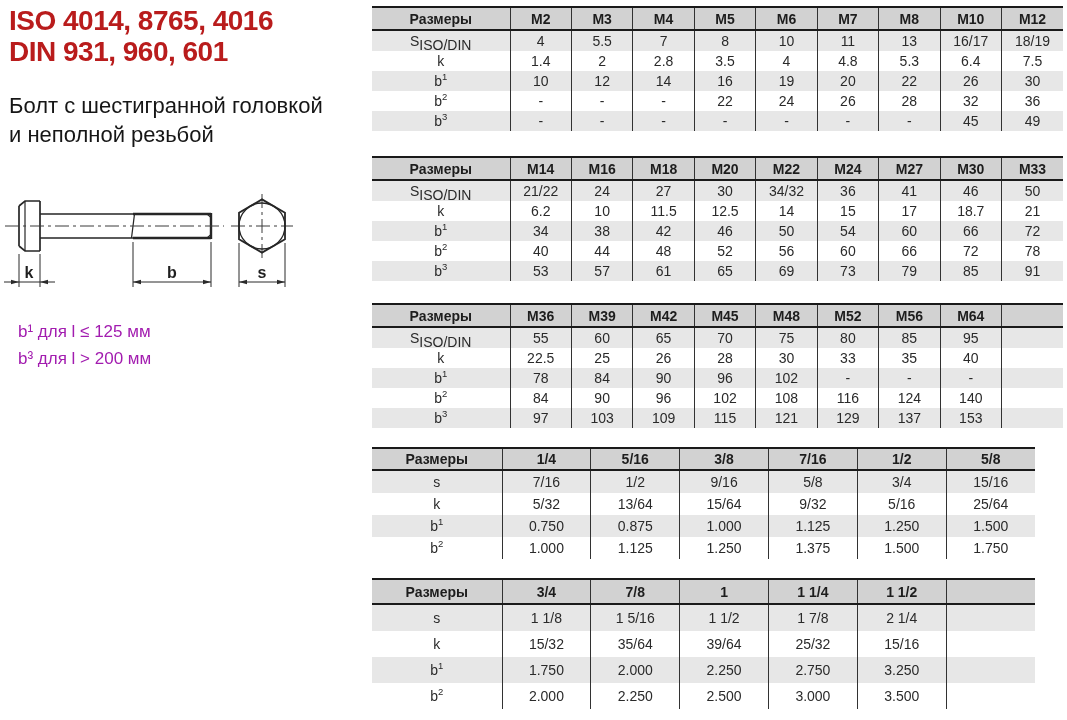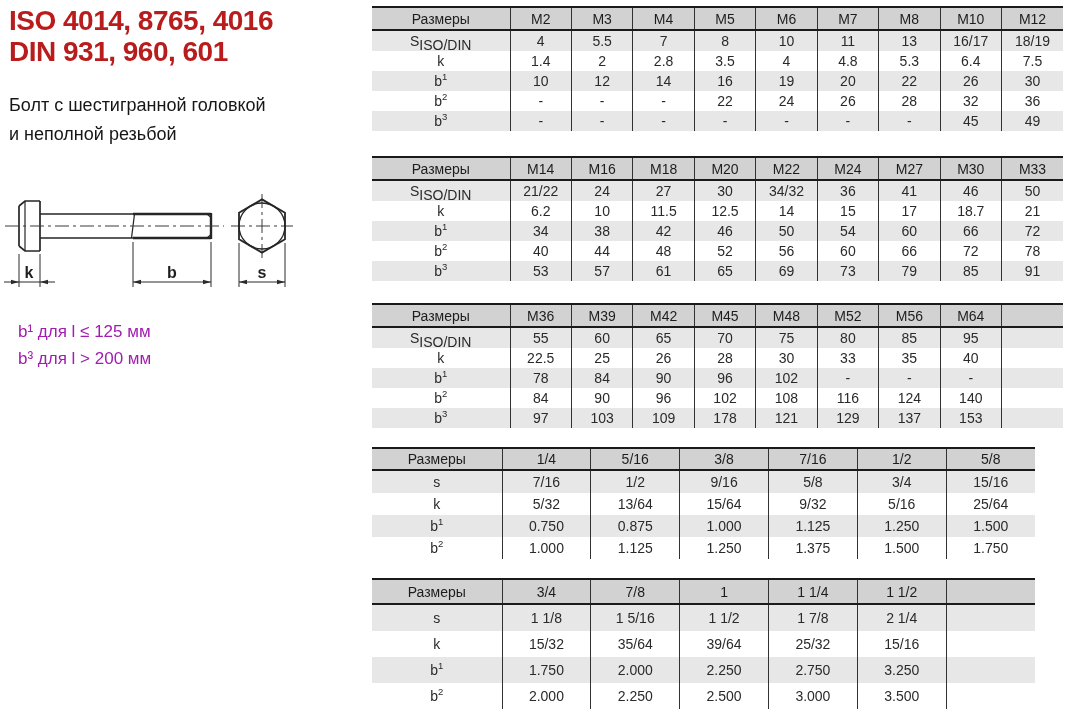--- a/index.html
+++ b/index.html
@@ -3,34 +3,34 @@
 <meta charset="utf-8">
 <style>
   html,body{margin:0;padding:0;background:#ffffff;}
   .page{
     position:relative;width:1067px;height:720px;background:#fff;
     font-family:"Liberation Sans",sans-serif;color:#2a2a2a;overflow:hidden;
   }
   
   .title-block{position:absolute;left:9px;top:5px;font-size:28px;font-weight:bold;
     line-height:31px;color:#b91c1c;letter-spacing:-0.5px;}
-  .subtitle-block{position:absolute;left:9px;top:91px;font-size:18px;line-height:29px;color:#161616;}
+  .subtitle-block{position:absolute;left:9px;top:91px;font-size:22px;line-height:29px;color:#161616;}
   .notes{position:absolute;left:18px;top:318px;font-size:17px;line-height:27px;color:#a21caf;}
   
   svg.drawing{position:absolute;left:0;top:185px;}
   svg.drawing text{font-family:"Liberation Sans",sans-serif;font-size:16px;font-weight:bold;
     fill:#1f1f1f;text-anchor:middle;}
   
   table.dim-table{
     position:absolute;border-collapse:collapse;table-layout:fixed;
     border-top:2.5px solid var(--border,#1a1a1a);
     font-size:14px;color:#2a2a2a;
   }
   .dim-table th{
-    font-weight:normal;color:#1d1d1d;background:var(--header-bg,#d2d2d2);
+    font-weight:bold;color:#1d1d1d;background:var(--header-bg,#d2d2d2);
     border-bottom:2.5px solid var(--border,#1a1a1a);
     height:21px;padding:0;text-align:center;vertical-align:middle;
   }
   .dim-table td{height:20px;padding:0;text-align:center;vertical-align:middle;}
   .dim-table th:not(:first-child),
   .dim-table td:not(:first-child){border-left:1px solid #323232;}
   .dim-table tbody tr:nth-child(odd){background:var(--shade-bg,#e7e7e7);}
   .dim-table col.label-col{width:138px;}
   .dim-table.imp col.label-col{width:130px;}
   .dim-table sub{font-size:14px;line-height:0;}
@@ -363,21 +363,21 @@
           <td>116</td>
           <td>124</td>
           <td>140</td>
           <td></td>
         </tr>
         <tr>
           <td>b<sup>3</sup></td>
           <td>97</td>
           <td>103</td>
           <td>109</td>
-          <td>178</td>
+          <td>115</td>
           <td>121</td>
           <td>129</td>
           <td>137</td>
           <td>153</td>
           <td></td>
         </tr>
       </tbody>
     </table>
   <table class="dim-table imp t4">
       <colgroup>

